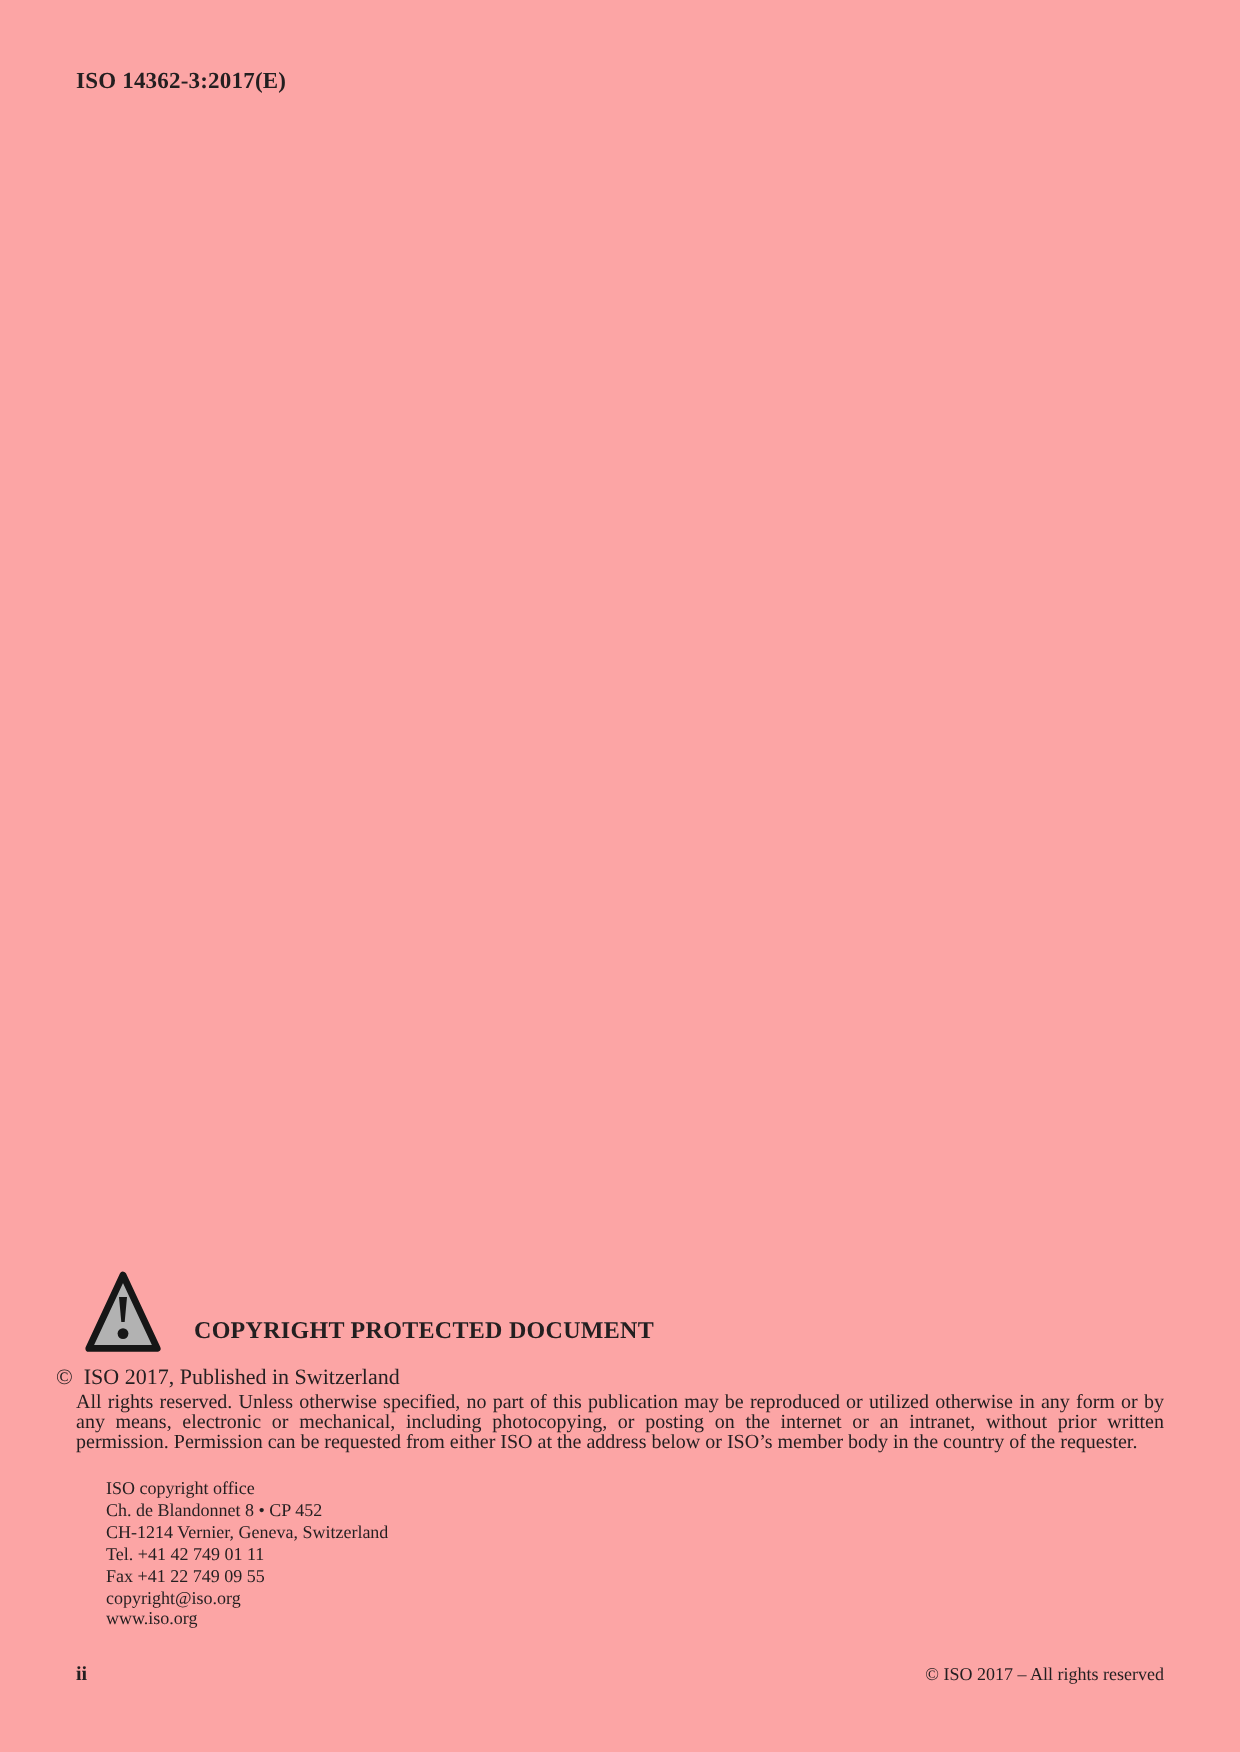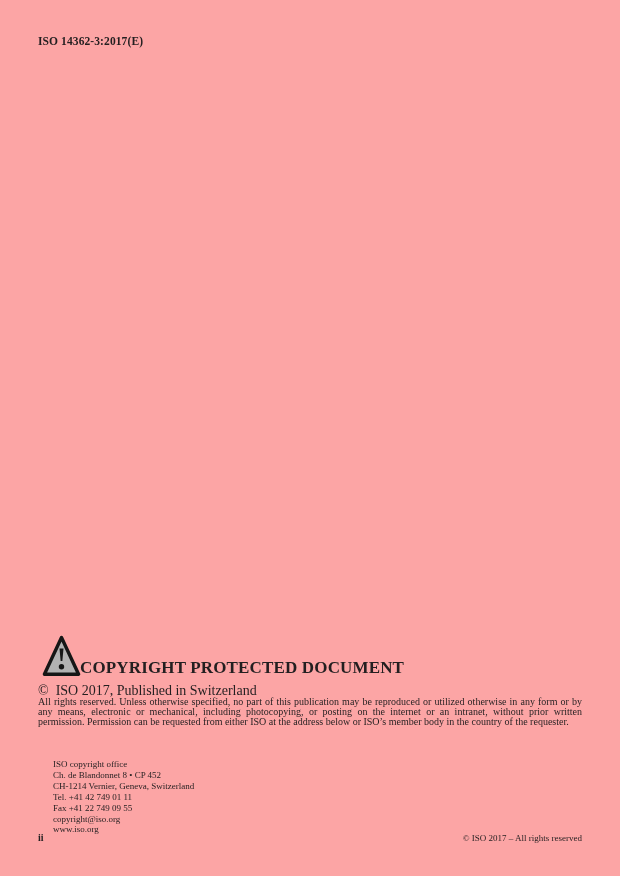--- a/index.html
+++ b/index.html
@@ -26,45 +26,45 @@
   }
   .warning-icon {
     position: absolute;
     left: 41px;
     top: 634px;
     width: 41px;
     height: 44px;
   }
   .cpd-title {
     position: absolute;
-    left: 80px;
+    left: 97px;
     top: 658px;
-    font-size: 17px;
+    font-size: 12px;
     font-weight: bold;
     letter-spacing: 0.15px;
   }
   .publisher-line {
     position: absolute;
-    left: 38px;
+    left: 28px;
     top: 683px;
-    font-size: 14px;
+    font-size: 11px;
   }
   .rights-paragraph {
     position: absolute;
     left: 38px;
     top: 697px;
     width: 544px;
     font-size: 10px;
     line-height: 10.2px;
     text-align: justify;
   }
   .address-block {
     position: absolute;
     left: 53px;
-    top: 759px;
+    top: 739px;
     font-size: 9px;
     line-height: 10.9px;
   }
   .footer {
     position: absolute;
     left: 38px;
     right: 38px;
     top: 832px;
     display: flex;
     justify-content: space-between;

